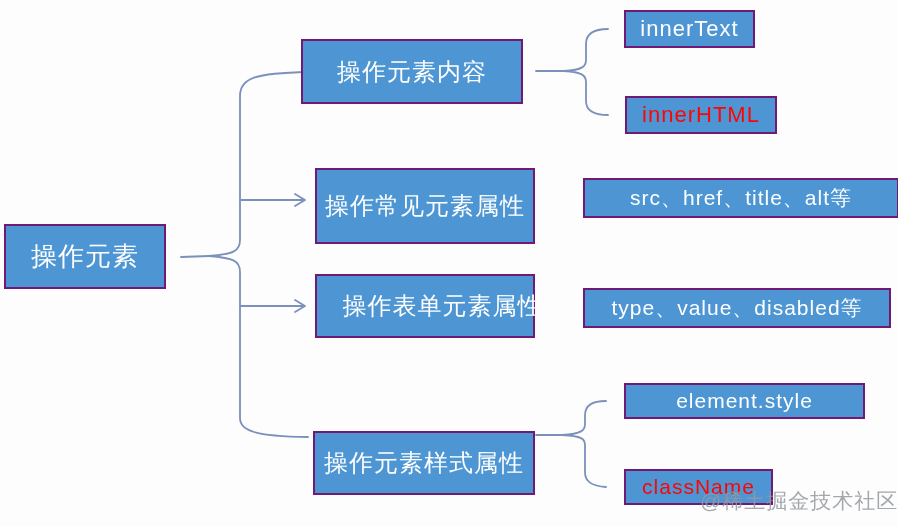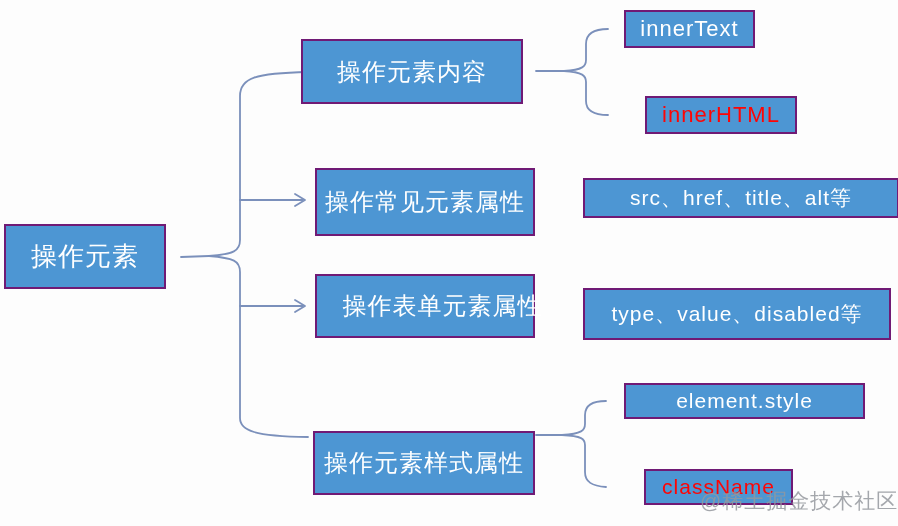--- a/index.html
+++ b/index.html
@@ -34,32 +34,32 @@
     background: #4d96d3;
     border: 2px solid #701a75;
     color: #ffffff;
     display: flex;
     align-items: center;
     justify-content: center;
     text-align: center;
     white-space: nowrap;
     letter-spacing: 1px;
   }
-  .node.red { color: #fe0505; margin-left: 20px; }
+  .node.red { color: #fe0505; }
 
   #box-root      { left: 4px;   top: 224px; width: 162px; height: 65px; font-size: 26px; }
   #box-b1        { left: 301px; top: 39px;  width: 222px; height: 65px; font-size: 24px; }
-  #box-b2        { left: 315px; top: 168px; width: 220px; height: 68px; font-size: 24px; }
+  #box-b2        { left: 315px; top: 168px; width: 220px; height: 76px; font-size: 24px; }
   #box-b3        { left: 315px; top: 274px; width: 220px; height: 64px; font-size: 24px; padding-left: 35px; }
   #box-b4        { left: 313px; top: 403px; width: 222px; height: 64px; font-size: 24px; margin-top: 28px; }
 
   #leaf-innertext  { left: 624px; top: 10px;  width: 131px; height: 38px; font-size: 22px; }
   #leaf-innerhtml  { left: 625px; top: 96px;  width: 152px; height: 38px; font-size: 22px; }
   #leaf-attrs1     { left: 583px; top: 178px; width: 316px; height: 40px; font-size: 21px; text-align: right; }
-  #leaf-attrs2     { left: 583px; top: 288px; width: 308px; height: 52px; font-size: 21px; }
+  #leaf-attrs2     { left: 583px; top: 288px; width: 308px; height: 40px; font-size: 21px; }
   #leaf-elemstyle  { left: 624px; top: 383px; width: 241px; height: 36px; font-size: 21px; }
   #leaf-classname  { left: 624px; top: 469px; width: 149px; height: 36px; font-size: 21px; }
 
   .watermark {
     position: absolute;
     left: 700px;
     top: 487px;
     font-size: 21px;
     letter-spacing: 1px;
     color: rgba(148, 152, 158, 0.85);

